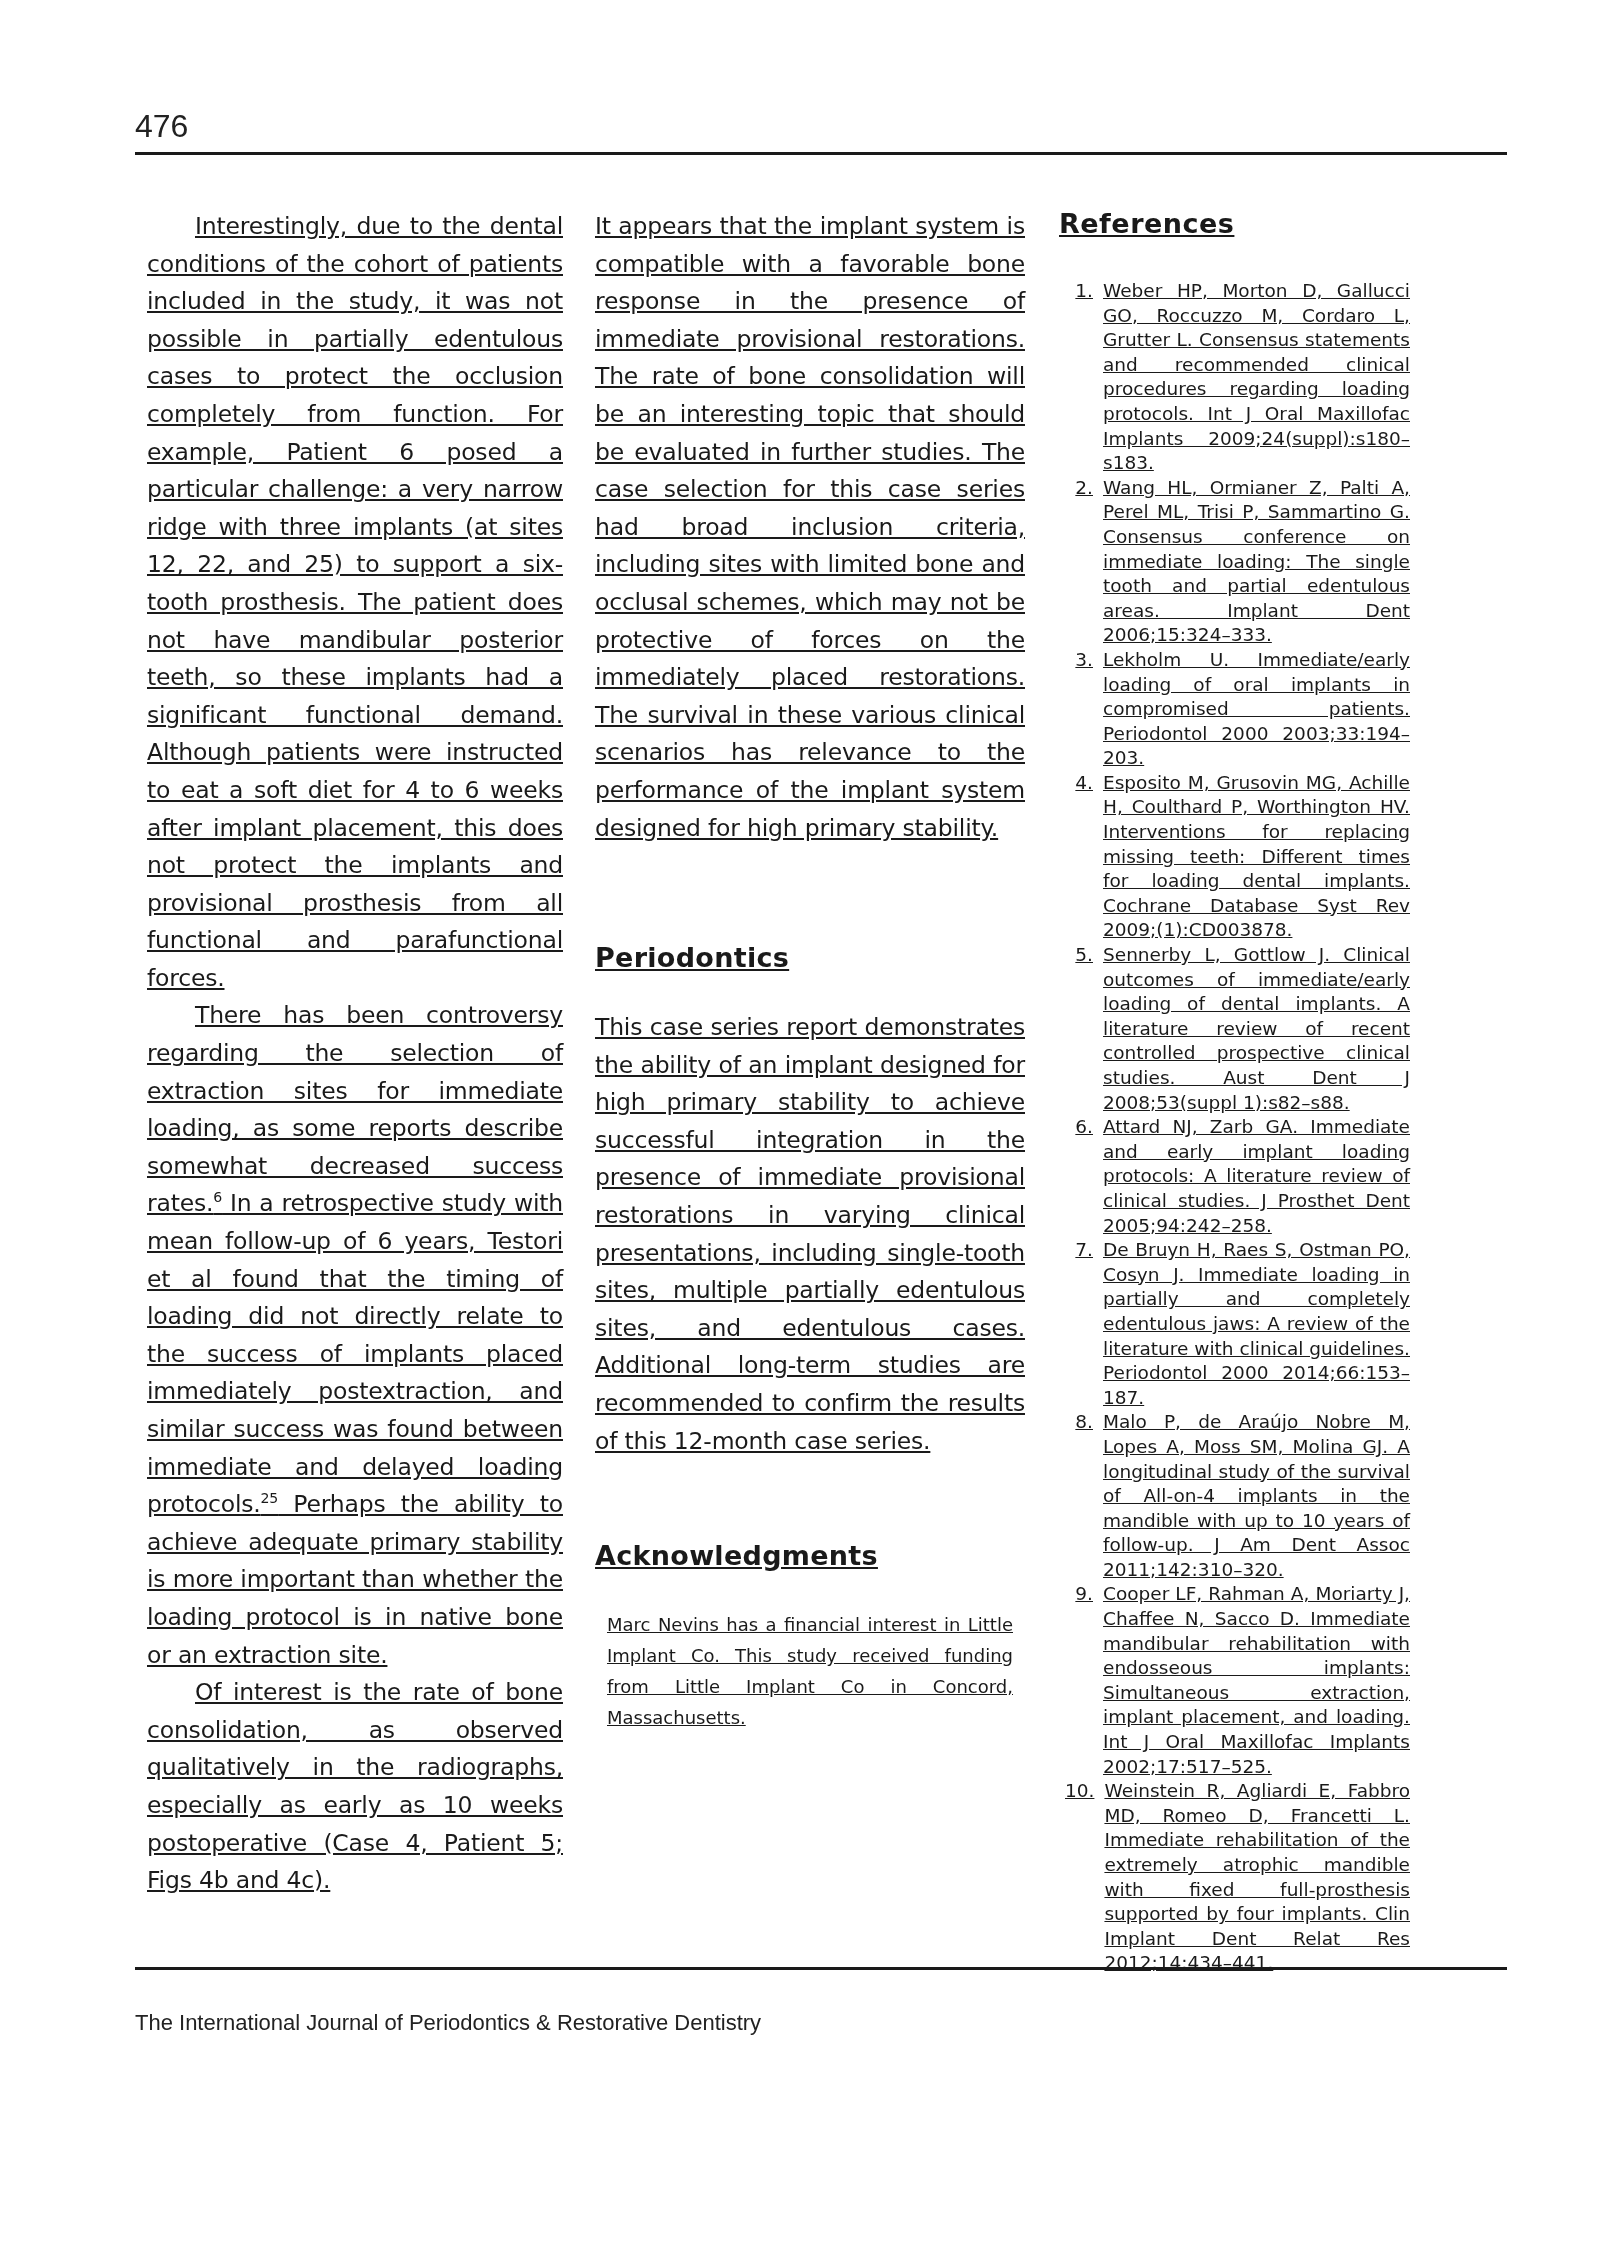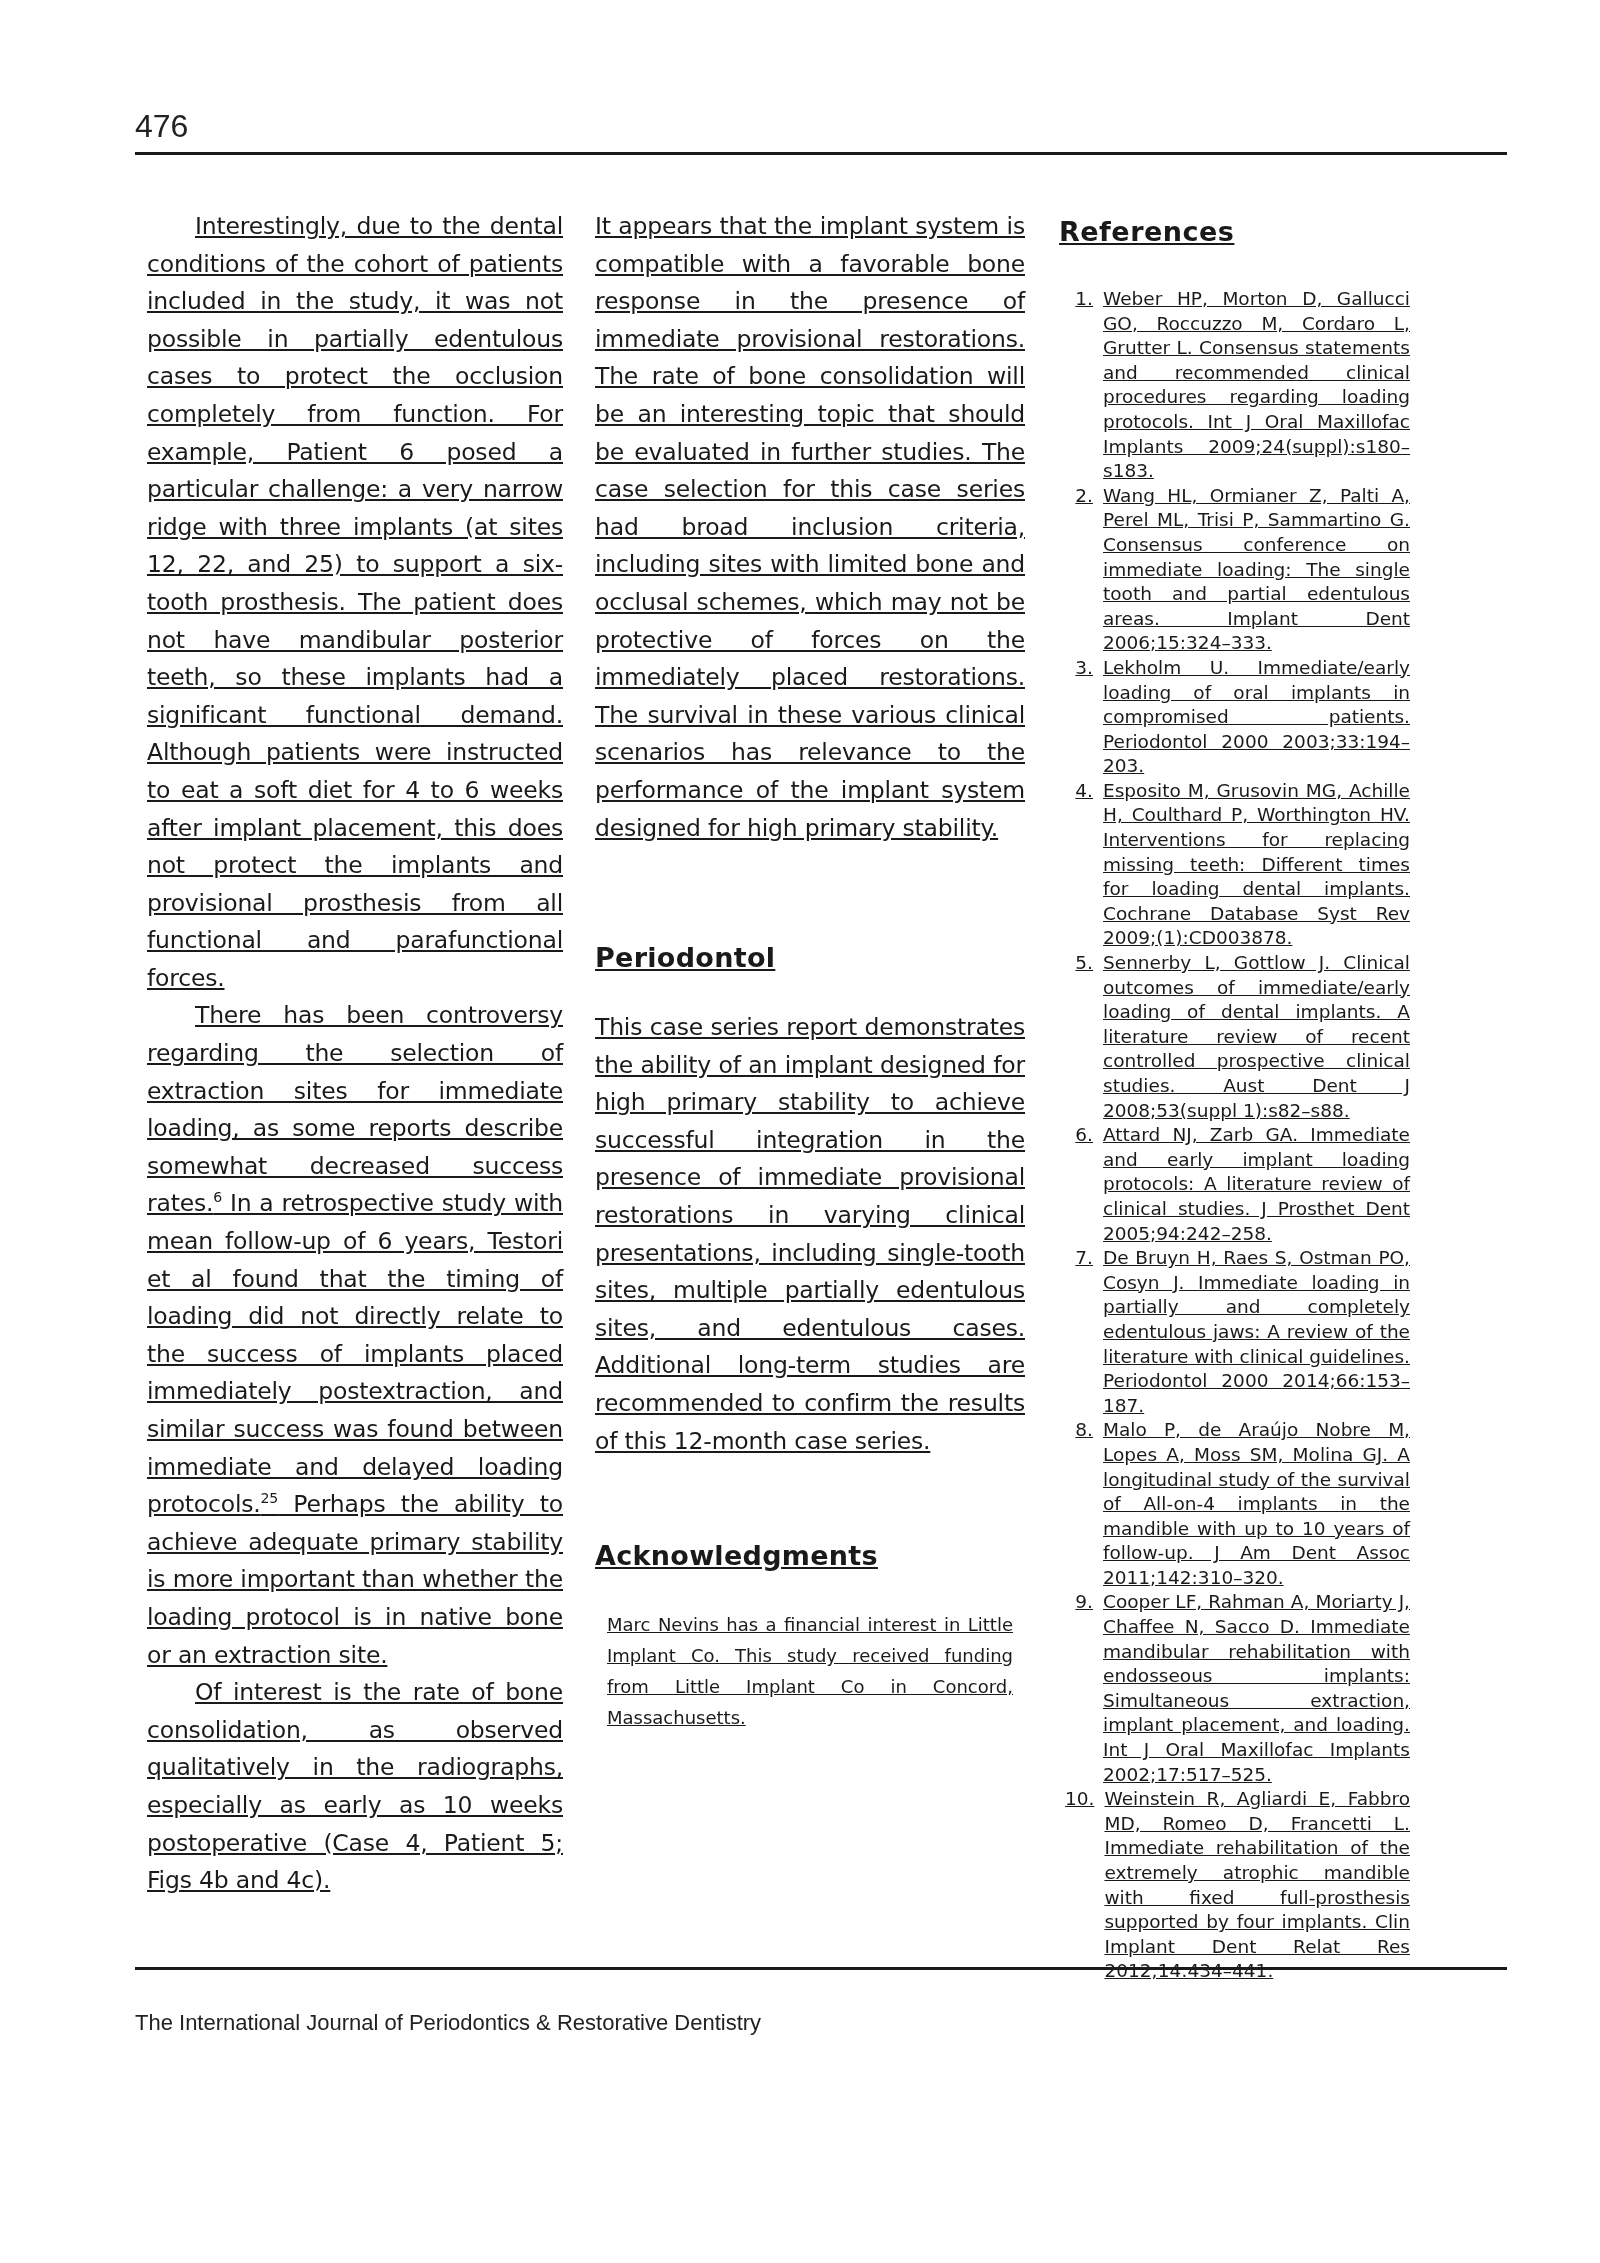--- a/index.html
+++ b/index.html
@@ -58,21 +58,21 @@
     .ack-heading { margin-top: 80px; margin-bottom: 38px; }
     .ack-text {
       font-size: 18px;
       line-height: 31px;
       margin: 12px;
       text-align: justify;
     }
     .ref-heading {
       font-size: 27px;
       font-weight: bold;
-      margin: 8px 0 40px -6px;
+      margin: 0 0 40px -6px;
       letter-spacing: 0.5px;
     }
     .ref-list {
       list-style: none;
       margin: 0;
       padding: 0;
     }
     .ref-item {
       display: flex;
       font-size: 18.5px;
@@ -106,21 +106,21 @@
 <div class="rule top"></div>
 
 <div class="column col1">
   <p class="body-text indent">Interestingly, due to the dental conditions of the cohort of patients included in the study, it was not possible in partially edentulous cases to protect the occlusion completely from function. For example, Patient 6 posed a particular challenge: a very narrow ridge with three implants (at sites 12, 22, and 25) to support a six-tooth prosthesis. The patient does not have mandibular posterior teeth, so these implants had a significant functional demand. Although patients were instructed to eat a soft diet for 4 to 6 weeks after implant placement, this does not protect the implants and provisional prosthesis from all functional and parafunctional forces.</p>
   <p class="body-text indent"><span>There has been controversy regarding the selection of extraction sites for immediate loading, as some reports describe somewhat decreased success rates.</span><sup>6</sup><span> In a retrospective study with mean follow-up of 6 years, Testori et al found that the timing of loading did not directly relate to the success of implants placed immediately postextraction, and similar success was found between immediate and delayed loading protocols.</span><sup>25</sup><span> Perhaps the ability to achieve adequate primary stability is more important than whether the loading protocol is in native bone or an extraction site.</span></p>
   <p class="body-text indent">Of interest is the rate of bone consolidation, as observed qualitatively in the radiographs, especially as early as 10 weeks postoperative (Case 4, Patient 5; Figs 4b and 4c).</p>
 </div>
 
 <div class="column col2">
   <p class="body-text">It appears that the implant system is compatible with a favorable bone response in the presence of immediate provisional restorations. The rate of bone consolidation will be an interesting topic that should be evaluated in further studies. The case selection for this case series had broad inclusion criteria, including sites with limited bone and occlusal schemes, which may not be protective of forces on the immediately placed restorations. The survival in these various clinical scenarios has relevance to the performance of the implant system designed for high primary stability.</p>
-  <h2 class="section-heading conclusions-heading">Periodontol</h2>
+  <h2 class="section-heading conclusions-heading">Periodontics</h2>
   <p class="body-text">This case series report demonstrates the ability of an implant designed for high primary stability to achieve successful integration in the presence of immediate provisional restorations in varying clinical presentations, including single-tooth sites, multiple partially edentulous sites, and edentulous cases. Additional long-term studies are recommended to confirm the results of this 12-month case series.</p>
   <h2 class="section-heading ack-heading">Acknowledgments</h2>
   <p class="ack-text">Marc Nevins has a financial interest in Little Implant Co. This study received funding from Little Implant Co in Concord, Massachusetts.</p>
 </div>
 
 <div class="column col3">
   <h2 class="ref-heading">References</h2>
   <ol class="ref-list">
     <li class="ref-item">
         <span class="ref-num">1.</span>

